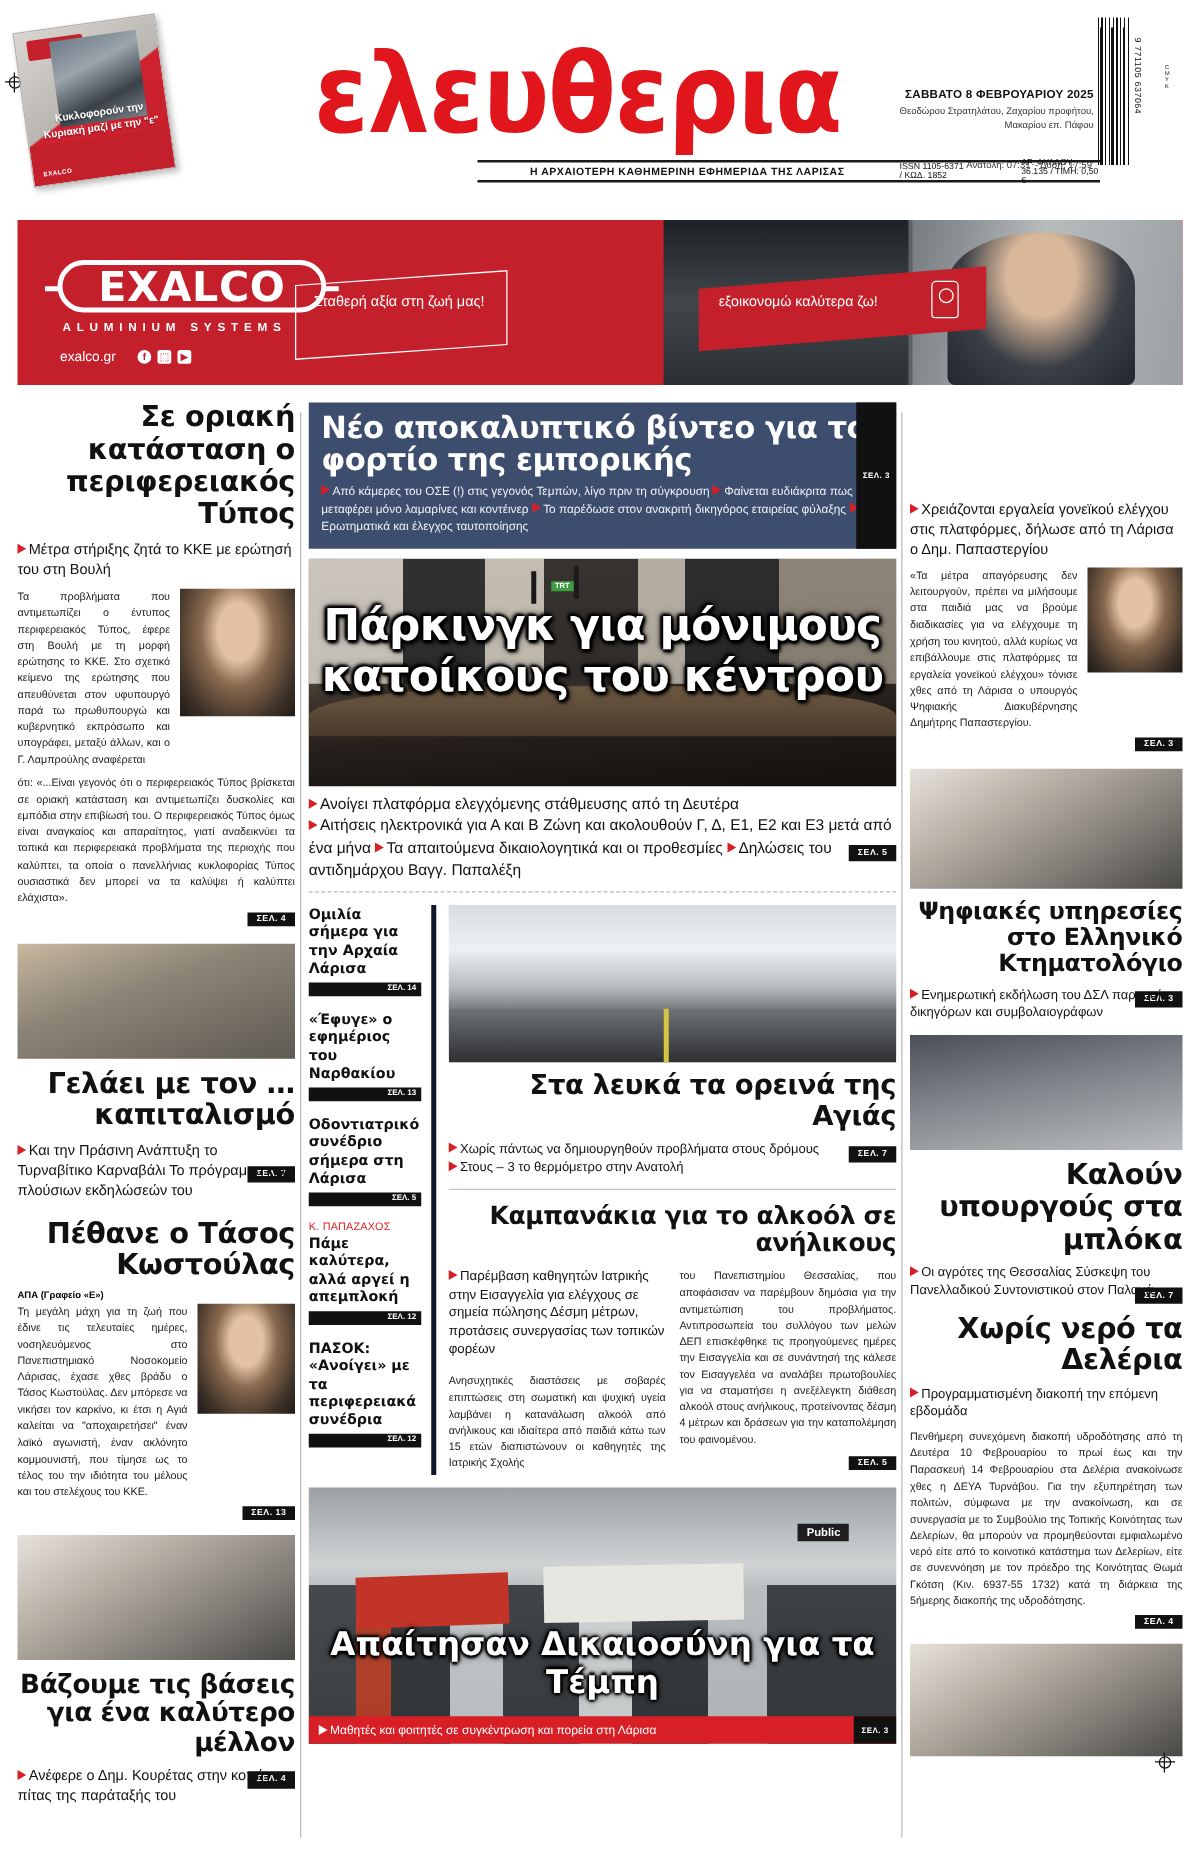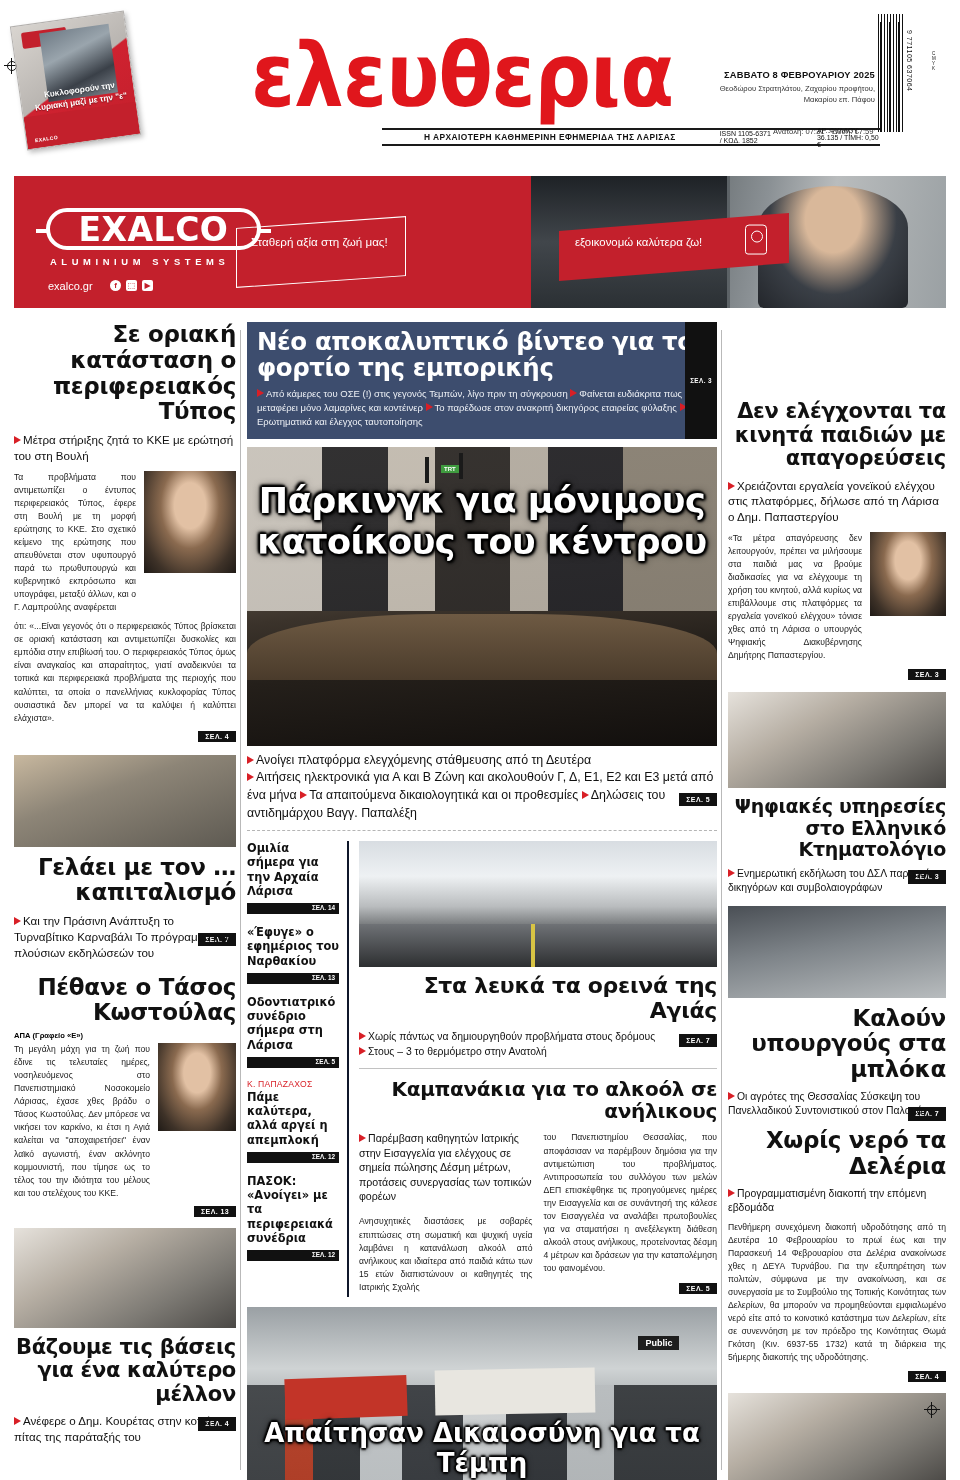--- a/index.html
+++ b/index.html
@@ -192,21 +192,21 @@
   .banner h1 {
     font-family:"DejaVu Sans", sans-serif; font-weight:800; font-size:24.5px;
     line-height:1.06; letter-spacing:-.4px; color:#fff;
   }
   .banner .bsub { font-size:9.5px; line-height:1.5; margin-top:6px; color:#eef1f6; }
   .banner .tri { border-left-color:#d81f26; }
   .banner .ref { position:absolute; right:0px; top:0px; height: 100%; display:flex; align-items:center;
     background:#111; padding: 0 5px; font-size:6.4px; }
 
   
-  .mainphoto { position:relative; width:100%; height: 299px; overflow:hidden;
+  .mainphoto { position:relative; width:100%; height: 182px; overflow:hidden;
     background: linear-gradient(175deg,#8e8375 0%, #6d6255 28%, #3b332b 52%, #241f1a 70%, #120f0d 100%); }
   .mainphoto .people {
     position:absolute; left:0; top:0; width:100%; height:55%;
     background: linear-gradient(90deg,
       #cfcac2 0 16%, #2a2a2c 16% 30%, #c9c2b7 30% 40%, #2f2c2a 40% 56%,
       #b9b2a7 56% 64%, #26262a 64% 80%, #8d8578 80% 100%);
     opacity:.92;
   }
   .mainphoto .desk {
     position:absolute; left:0; bottom:22%; width:100%; height:22%;
@@ -220,21 +220,21 @@
     position:absolute; left:0; right:0; top:34px; text-align:center;
     font-family:"DejaVu Sans", sans-serif; font-weight:900; font-size:35px; line-height:1.18;
     color:#fff;
     text-shadow: -2px 0 2px #000, 2px 0 2px #000, 0 -2px 2px #000, 0 2px 2px #000,
                  -2px -2px 3px #000, 2px 2px 3px #000, 0 0 8px rgba(0,0,0,.85);
     letter-spacing:-.5px;
   }
 
   
   .mid-two { display:flex; gap:0; margin-top:10px; }
-  .mid-narrow { width: 102px; flex:0 0 102px; padding-right:8px; border-right:2px solid #0f172a; }
+  .mid-narrow { width: 102px; flex:0 0 102px; padding-right:8px; border-right:4px solid #0f172a; }
   .mid-wide { flex:1; padding-left:10px; }
   .brief { margin-bottom: 11px; }
   .brief h3 {
     font-family:"DejaVu Sans", sans-serif; font-weight:800; font-size: 11.4px; line-height:1.25; color:#111;
   }
   .brief .kicker { color:#d81f26; font-size:8.6px; font-weight:400; letter-spacing:.2px; margin-bottom:1px;}
   .brief .refbar { background:#111; height:11px; margin-top:5px; position:relative; }
   .brief .refbar span { position:absolute; right:4px; top:1px; color:#fff; font-size:6.4px; font-weight:800;}
 
   .twocol-body { display:flex; gap:11px; margin-top:6px; }
@@ -505,21 +505,20 @@
           <span>Μαθητές και φοιτητές σε συγκέντρωση και πορεία στη Λάρισα</span>
         <span class="ref">ΣΕΛ. 3</span>
       </div>
     </div>
 
   </div>
 
   <div class="col-right">
 
     <div style="margin-top:78px;">
-      <h1 class="hd hd-lg">Δεν ελέγχονται τα κινητά παιδιών με απαγορεύσεις</h1>
       <div class="sub">
         <span class="tri"></span><span>Χρειάζονται εργαλεία γονεϊκού ελέγχου στις πλατφόρμες, δήλωσε από τη Λάρισα ο Δημ. Παπαστεργίου</span>
       </div>
       <div style="display:flex;gap:8px;margin-top:7px;">
         <div class="body-txt" style="flex:1;margin-top:0;">«Τα μέτρα απαγόρευσης δεν λειτουργούν, πρέπει να μιλήσουμε στα παιδιά μας να βρούμε διαδικασίες για να ελέγχουμε τη χρήση του κινητού, αλλά κυρίως να επιβάλλουμε στις πλατφόρμες τα εργαλεία γονεϊκού ελέγχου» τόνισε χθες από τη Λάρισα ο υπουργός Ψηφιακής Διακυβέρνησης Δημήτρης Παπαστεργίου.</div>
         <div class="ph face" style="width:76px;height:84px;flex:0 0 76px;"></div>
       </div>
       <div style="text-align:right;margin-top:2px;"><span class="ref">ΣΕΛ. 3</span></div>
     </div>
 

